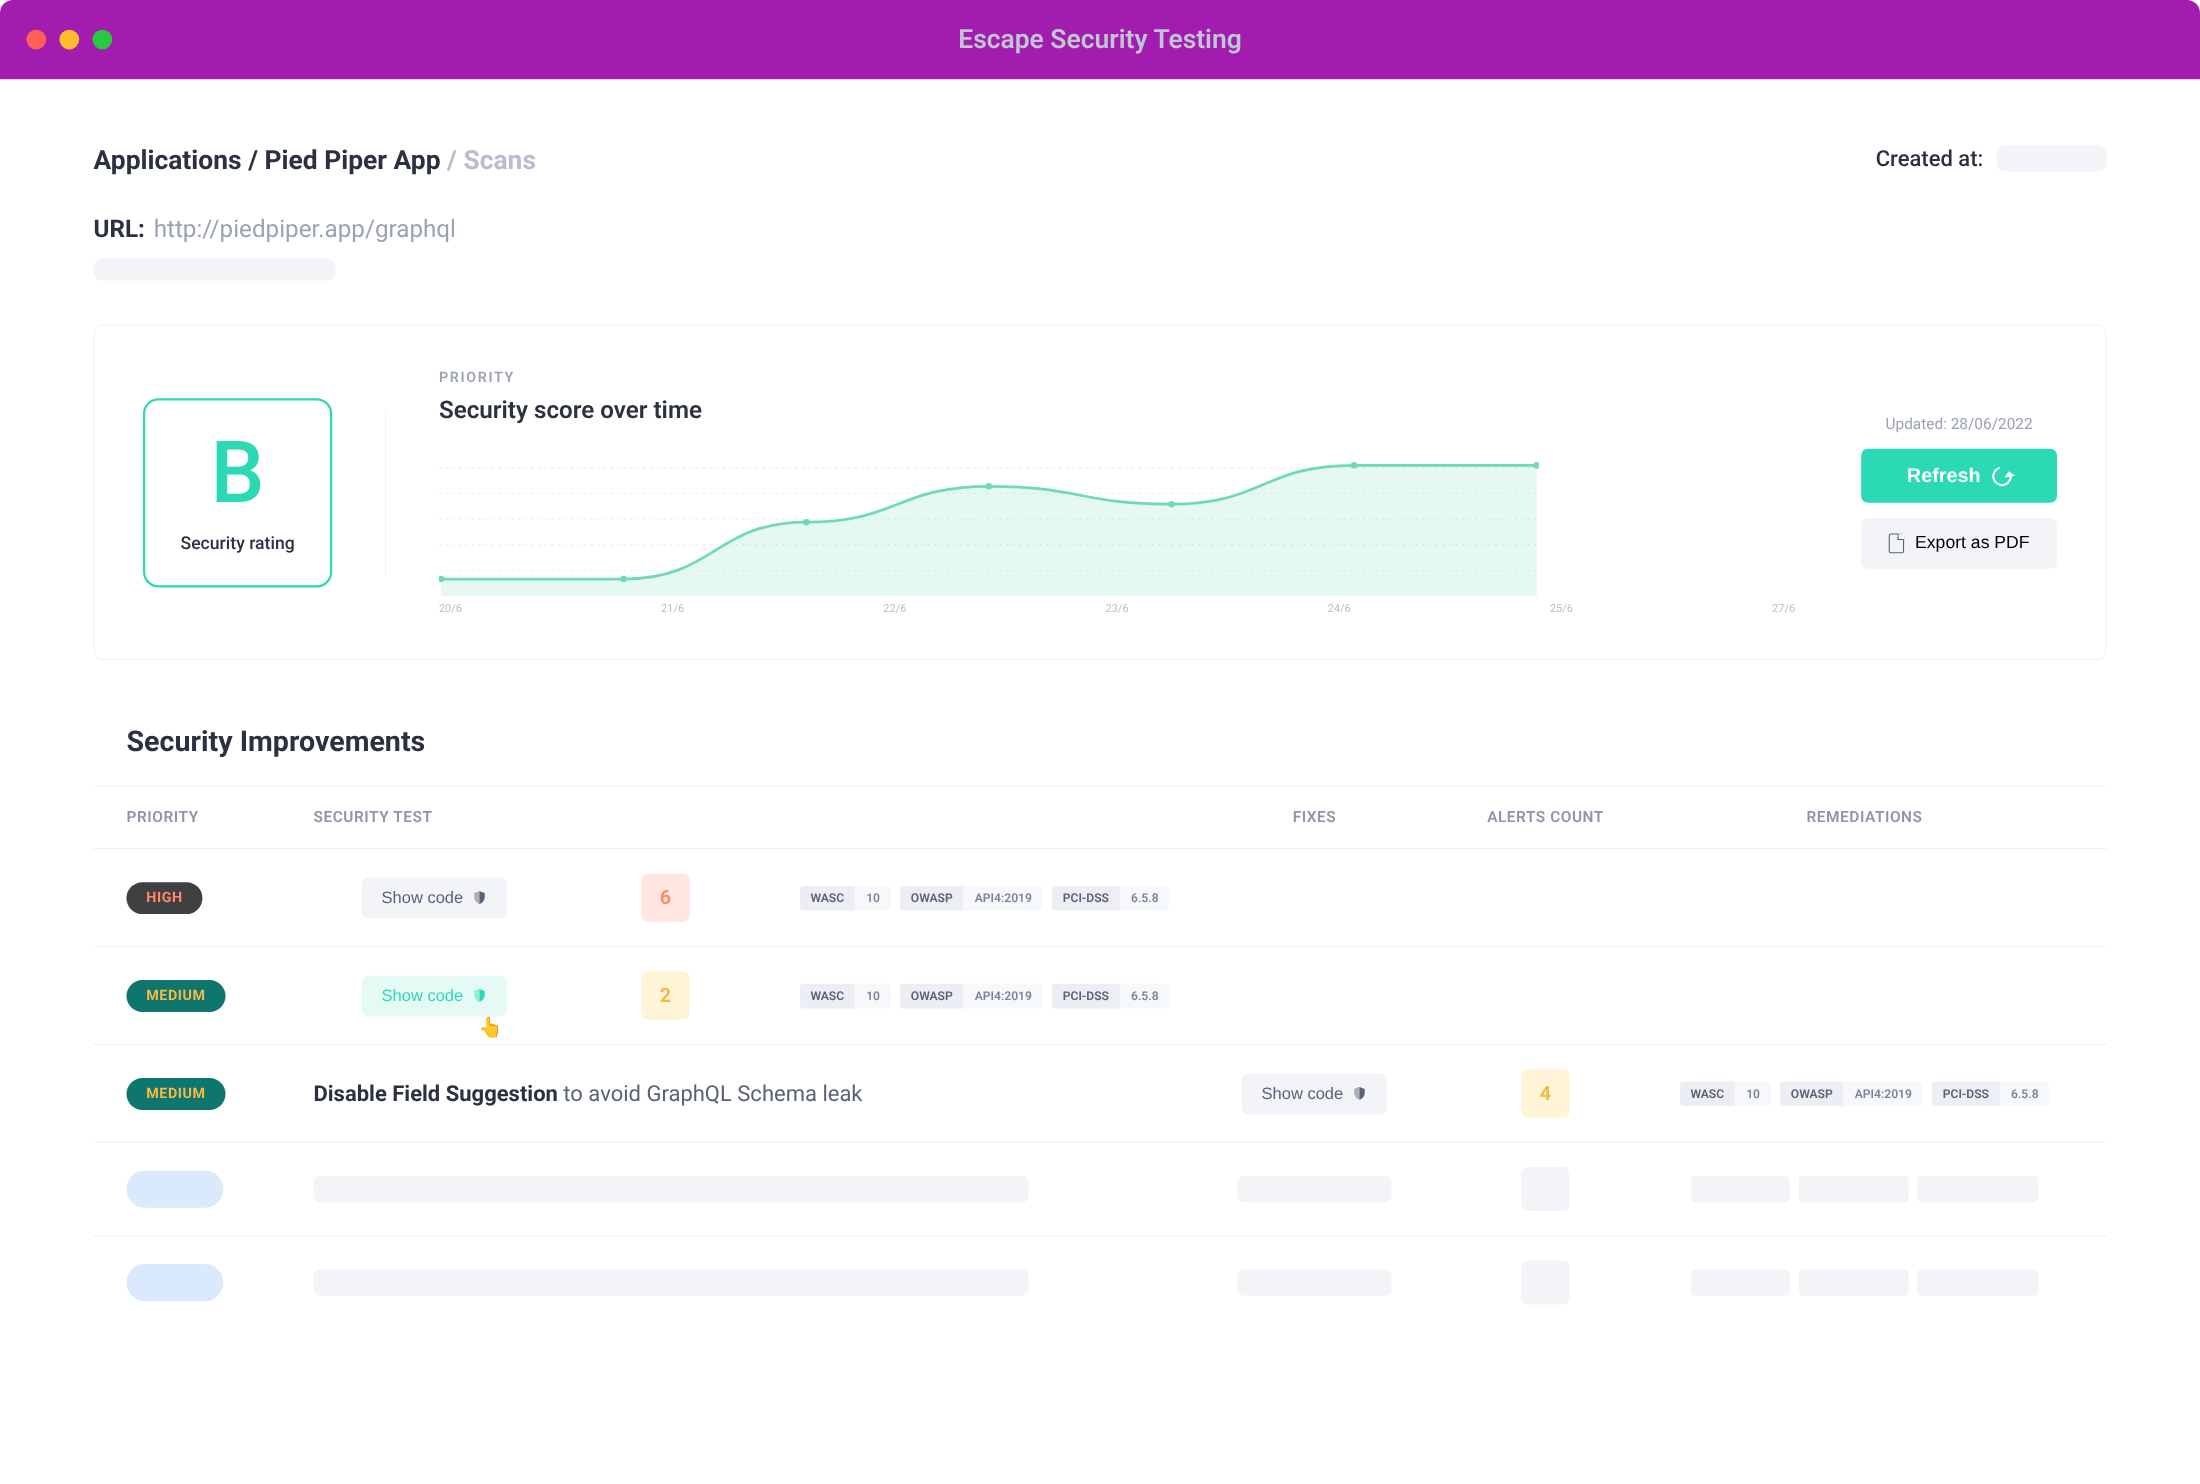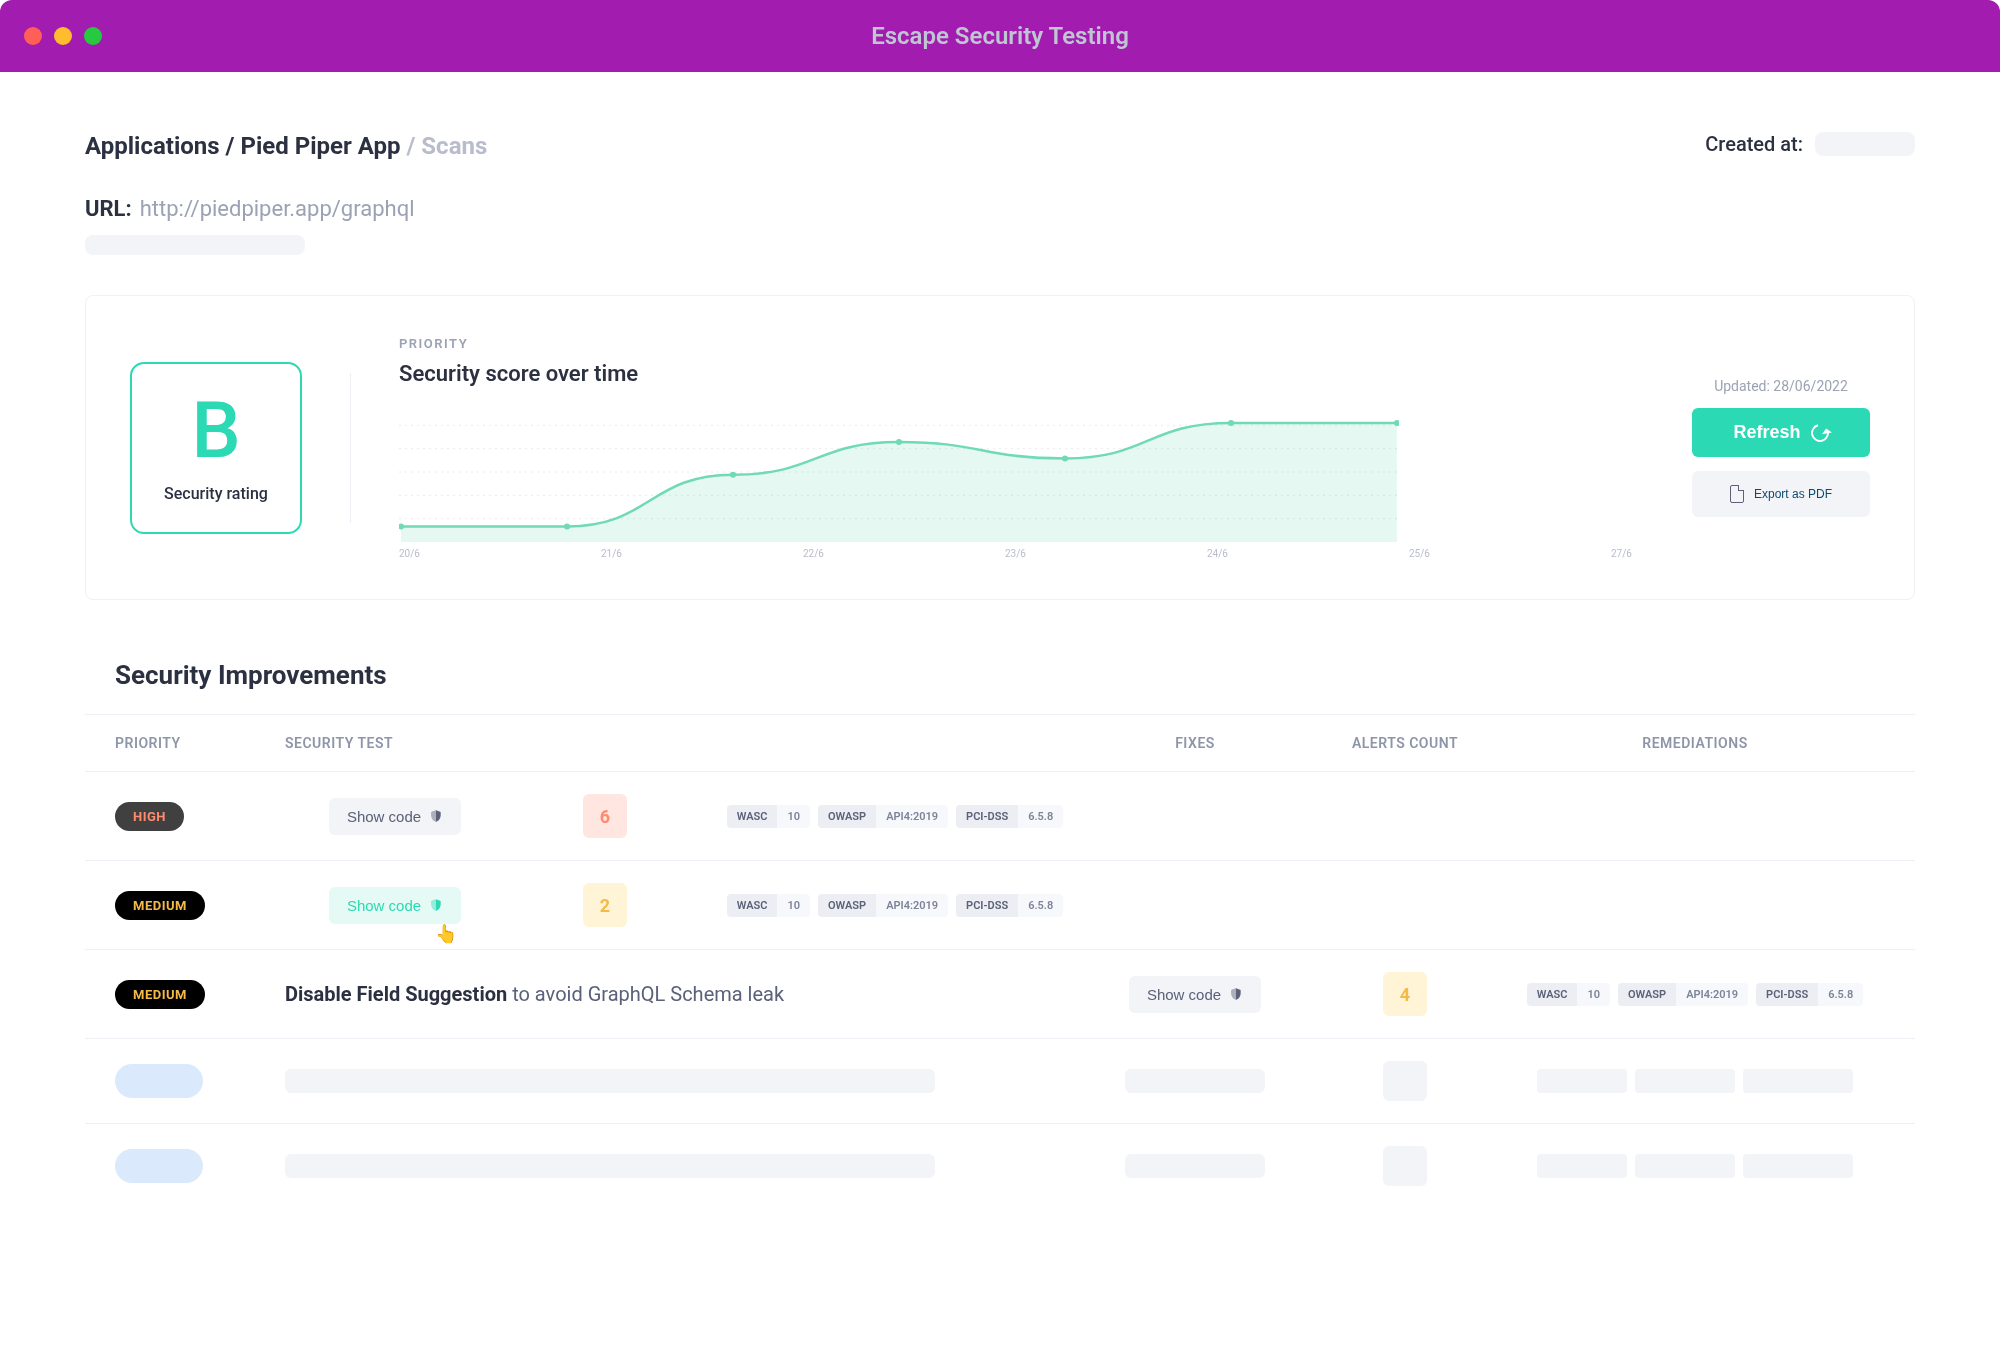--- a/index.html
+++ b/index.html
@@ -33,36 +33,36 @@
 .chart-area { flex: 1; }
 .overview-label { font-size: 13px; letter-spacing: 1.5px; color: #9ba2b3; font-weight: 600; margin-bottom: 10px; }
 .chart-title { font-size: 22px; font-weight: 600; color: #2c3142; margin-bottom: 16px; }
 .chart-svg { width: 1000px; height: 140px; display: block; }
 .chart-xaxis { display: flex; justify-content: space-between; font-size: 10px; color: #b8bccc; margin-top: 6px; }
 
 .actions { display: flex; flex-direction: column; align-items: center; gap: 14px; margin-left: 60px; }
 .updated { font-size: 14px; color: #9ba2b3; }
 .btn { display: flex; align-items: center; gap: 10px; border: none; border-radius: 6px; padding: 14px 12px; font-size: 18px; font-weight: 600; cursor: pointer; width: 178px; justify-content: center; }
 .btn-refresh { background: #2bd9b4; color: #fff; }
-.btn-export { background: #f3f4f8; color: #0c4a6e; font-size: 12px; font-weight: 500; }
+.btn-export { background: #f3f4f8; color: #000000; font-size: 16px; font-weight: 500; }
 
 .section-title { font-size: 26px; font-weight: 700; color: #2c3142; margin-bottom: 24px; padding-left: 30px; }
 
 .table { border-top: 1px solid #eef0f5; }
 .thead { display: flex; align-items: center; padding: 20px 30px; font-size: 14px; color: #8e95a8; font-weight: 600; letter-spacing: 0.5px; }
 .col-priority { width: 170px; }
 .col-test { flex: 1; }
 .col-fixes { width: 220px; text-align: center; }
 .col-alerts { width: 200px; text-align: center; }
 .col-rem { width: 380px; text-align: center; }
 
 .row { display: flex; align-items: center; padding: 22px 30px; border-top: 1px solid #eef0f5; }
 .pill { display: inline-flex; align-items: center; justify-content: center; border-radius: 18px; font-size: 13px; font-weight: 700; padding: 7px 18px; letter-spacing: 0.5px; }
 .pill-high { background: #404040; color: #ff8a6e; }
-.pill-medium { background: #000000; color: #f5b947; }
+.pill-medium { background: #0f766e; color: #f5b947; }
 .test-text { font-size: 20px; color: #5a6178; }
 .test-text .strong { font-weight: 700; color: #2c3142; }
 .show-code { display: inline-flex; align-items: center; gap: 8px; background: #f3f4f8; color: #5a6178; font-size: 15px; font-weight: 500; padding: 10px 18px; border-radius: 6px; cursor: pointer; border: none; }
 .show-code.active { background: #e6faf5; color: #2bd9b4; }
 .alerts-badge { display: inline-flex; width: 44px; height: 44px; align-items: center; justify-content: center; border-radius: 6px; font-size: 18px; font-weight: 700; }
 .alerts-6 { background: #ffe6e0; color: #ff8a6e; }
 .alerts-2, .alerts-4 { background: #fff4d6; color: #f5b947; }
 
 .rem-group { display: flex; gap: 8px; justify-content: center; }
 .rem-pair { display: flex; border-radius: 4px; overflow: hidden; font-size: 11px; font-weight: 600; }

